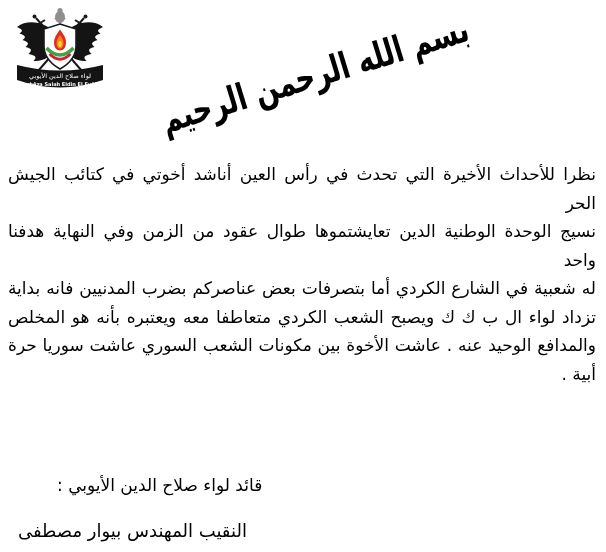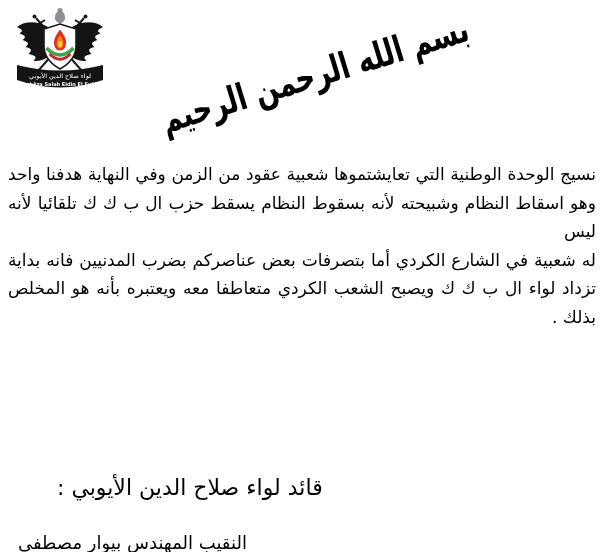--- a/index.html
+++ b/index.html
@@ -67,28 +67,28 @@
   }
   .statement .line.last {
     text-align-last: right;
   }
 
   
   .sig-title {
     position: absolute;
     left: 57px;
     top: 475px;
-    font-size: 22px;
+    font-size: 17px;
     direction: rtl;
     white-space: nowrap;
   }
   .sig-name {
     position: absolute;
     left: 18px;
-    top: 532px;
+    top: 520px;
     font-size: 18px;
     direction: rtl;
     white-space: nowrap;
   }
 </style>
 </head>
 <body>
 
 <div class="page">
 
@@ -137,23 +137,24 @@
         <text x="46" y="81.5" text-anchor="middle" font-size="5" font-weight="bold" textLength="80" lengthAdjust="spacingAndGlyphs" font-family="DejaVu Sans, sans-serif" fill="#ffffff">Serhêza Salah Eldin El Eyûbî</text>
       </g>
     </svg>
   </div>
 
   <div class="bismillah">
     <span class="bismillah-text">بسم الله الرحمن الرحيم</span>
   </div>
 
   <div class="statement">
-    <div class="line" dir="rtl">نسيج الوحدة الوطنية التي تعايشتموها شعبية عقود من الزمن وفي النهاية هدفنا واحد</div>
-    <div class="line" dir="rtl">وهو اسقاط النظام وشبيحته لأنه بسقوط النظام يسقط حزب ال ب ك ك تلقائيا لأنه ليس</div>
+    <div class="line" dir="rtl">نظرا للأحداث الأخيرة التي تحدث في رأس العين أناشد أخوتي في كتائب الجيش الحر</div>
+    <div class="line" dir="rtl">نسيج الوحدة الوطنية الدين تعايشتموها طوال عقود من الزمن وفي النهاية هدفنا واحد</div>
     <div class="line" dir="rtl">له شعبية في الشارع الكردي أما بتصرفات بعض عناصركم بضرب المدنيين فانه بداية</div>
     <div class="line" dir="rtl">تزداد لواء ال ب ك ك ويصبح الشعب الكردي متعاطفا معه ويعتبره بأنه هو المخلص</div>
-    <div class="line last" dir="rtl">بذلك .</div>
+    <div class="line" dir="rtl">والمدافع الوحيد عنه . عاشت الأخوة بين مكونات الشعب السوري عاشت سوريا حرة</div>
+    <div class="line last" dir="rtl">أبية .</div>
   </div>
 
   <div class="sig-title" dir="rtl">قائد لواء صلاح الدين الأيوبي :</div>
   <div class="sig-name" dir="rtl">النقيب المهندس بيوار مصطفى</div>
 
 </div>
 
 </body></html>

